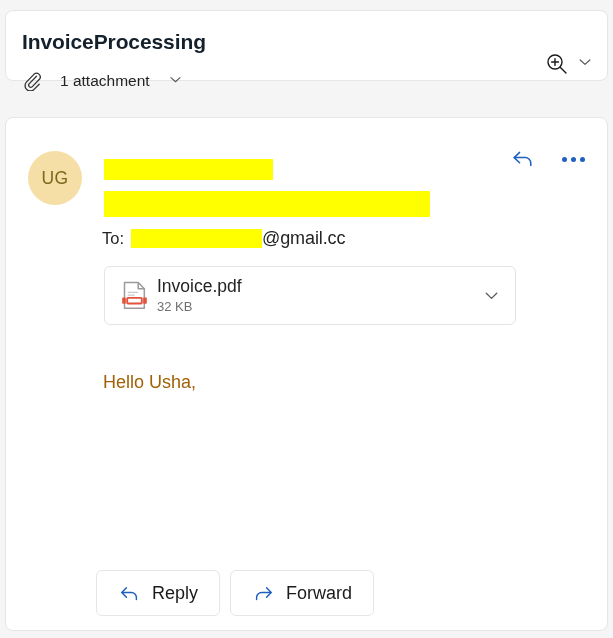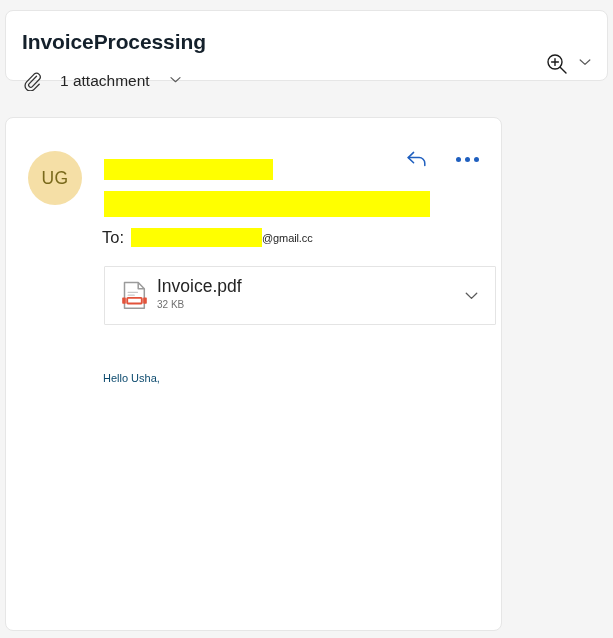--- a/index.html
+++ b/index.html
@@ -78,21 +78,21 @@
     gap: 7px;
     cursor: pointer;
   }
   #zoom-icon { width: 26px; height: 26px; display:block; color:#1b1b1b; }
 
   
   #message-card {
     position: absolute;
     left: 5px;
     top: 117px;
-    width: 497px;
+    width: 603px;
     height: 514px;
   }
 
   
   #avatar {
     position: absolute;
     left: 22px;
     top: 33px;
     width: 54px;
     height: 54px;
@@ -157,82 +157,83 @@
     align-items: center;
     white-space: nowrap;
   }
   #to-label { font-size: 16.5px; color: #242424; }
   #to-redaction {
     width: 131px;
     height: 19px;
     margin-left: 7px;
   }
   #to-domain {
-    font-size: 11px;
+    font-size: 18px;
     color: #242424;
     letter-spacing: -0.1px;
     text-align: center;
   }
   #msg-timestamp {
     font-size: 16px;
     color: #2d2d2d;
     margin-left: 20px;
     white-space: nowrap;
   }
 
   
   #attachment-card {
     position: absolute;
     left: 98px;
     top: 148px;
     width: 390px;
     height: 57px;
     border: 1px solid #e4e4e4;
-    border-radius: 1px;
+    border-radius: 6px;
     background: #fff;
     cursor: pointer;
+    padding-left: 20px;
   }
   #attachment-file-icon {
     position: absolute;
     left: 14px;
     top: 13px;
     width: 31px;
     height: 31px;
     display: block;
   }
   #attachment-file-name {
     position: absolute;
     left: 52px;
     top: 9px;
     font-size: 17.5px;
     color: #242424;
   }
   #attachment-file-size {
     position: absolute;
     left: 52px;
     top: 32px;
-    font-size: 10px;
+    font-size: 13px;
     color: #707070;
   }
   #attachment-expand-chevron {
     position: absolute;
     right: 14px;
     top: 19px;
     cursor: pointer;
   }
 
   
   #message-body {
     position: absolute;
     left: 97px;
     top: 255px;
     width: 470px;
-    font-size: 11px;
+    font-size: 18px;
     line-height: 1.0;
-    color: #0c4a6e;
+    color: #a16207;
   }
   #message-body p { margin: 0 0 31px 0; }
   #message-body p:last-child { margin-bottom: 0; }
   #message-body .tight { line-height: 1.42; }
 
   
   #action-buttons {
     position: absolute;
     left: 90px;
     top: 452px;
@@ -337,13 +338,29 @@
       <svg viewBox="0 0 20 20" width="19" height="19" fill="none" stroke="currentColor" stroke-width="1.4" stroke-linecap="round" stroke-linejoin="round">
         <path d="M4.5 7.6 L10 13 L15.5 7.6"></path>
       </svg>
     </span>
   </div>
 
   <div id="message-body">
     <p>Hello Usha,</p>
   </div>
 
+  <div id="action-buttons">
+    <button class="action-btn">
+      <svg viewBox="0 0 24 24" width="23" height="23" fill="none" stroke="currentColor" stroke-width="1.5" stroke-linecap="round" stroke-linejoin="round">
+        <path d="M8.8 6 L4 11 L8.8 16"></path>
+        <path d="M4 11 H14 a5.2 5.2 0 0 1 5.2 5.2 V18.2"></path>
+      </svg>
+      <span>Reply</span>
+    </button>
+    <button class="action-btn">
+      <svg viewBox="0 0 24 24" width="23" height="23" fill="none" stroke="currentColor" stroke-width="1.5" stroke-linecap="round" stroke-linejoin="round">
+        <path d="M15.2 6 L20 11 L15.2 16"></path>
+        <path d="M20 11 H10 a5.2 5.2 0 0 0-5.2 5.2 V18.2"></path>
+      </svg>
+      <span>Forward</span>
+    </button>
+  </div>
 </div>
 
 </body></html>

